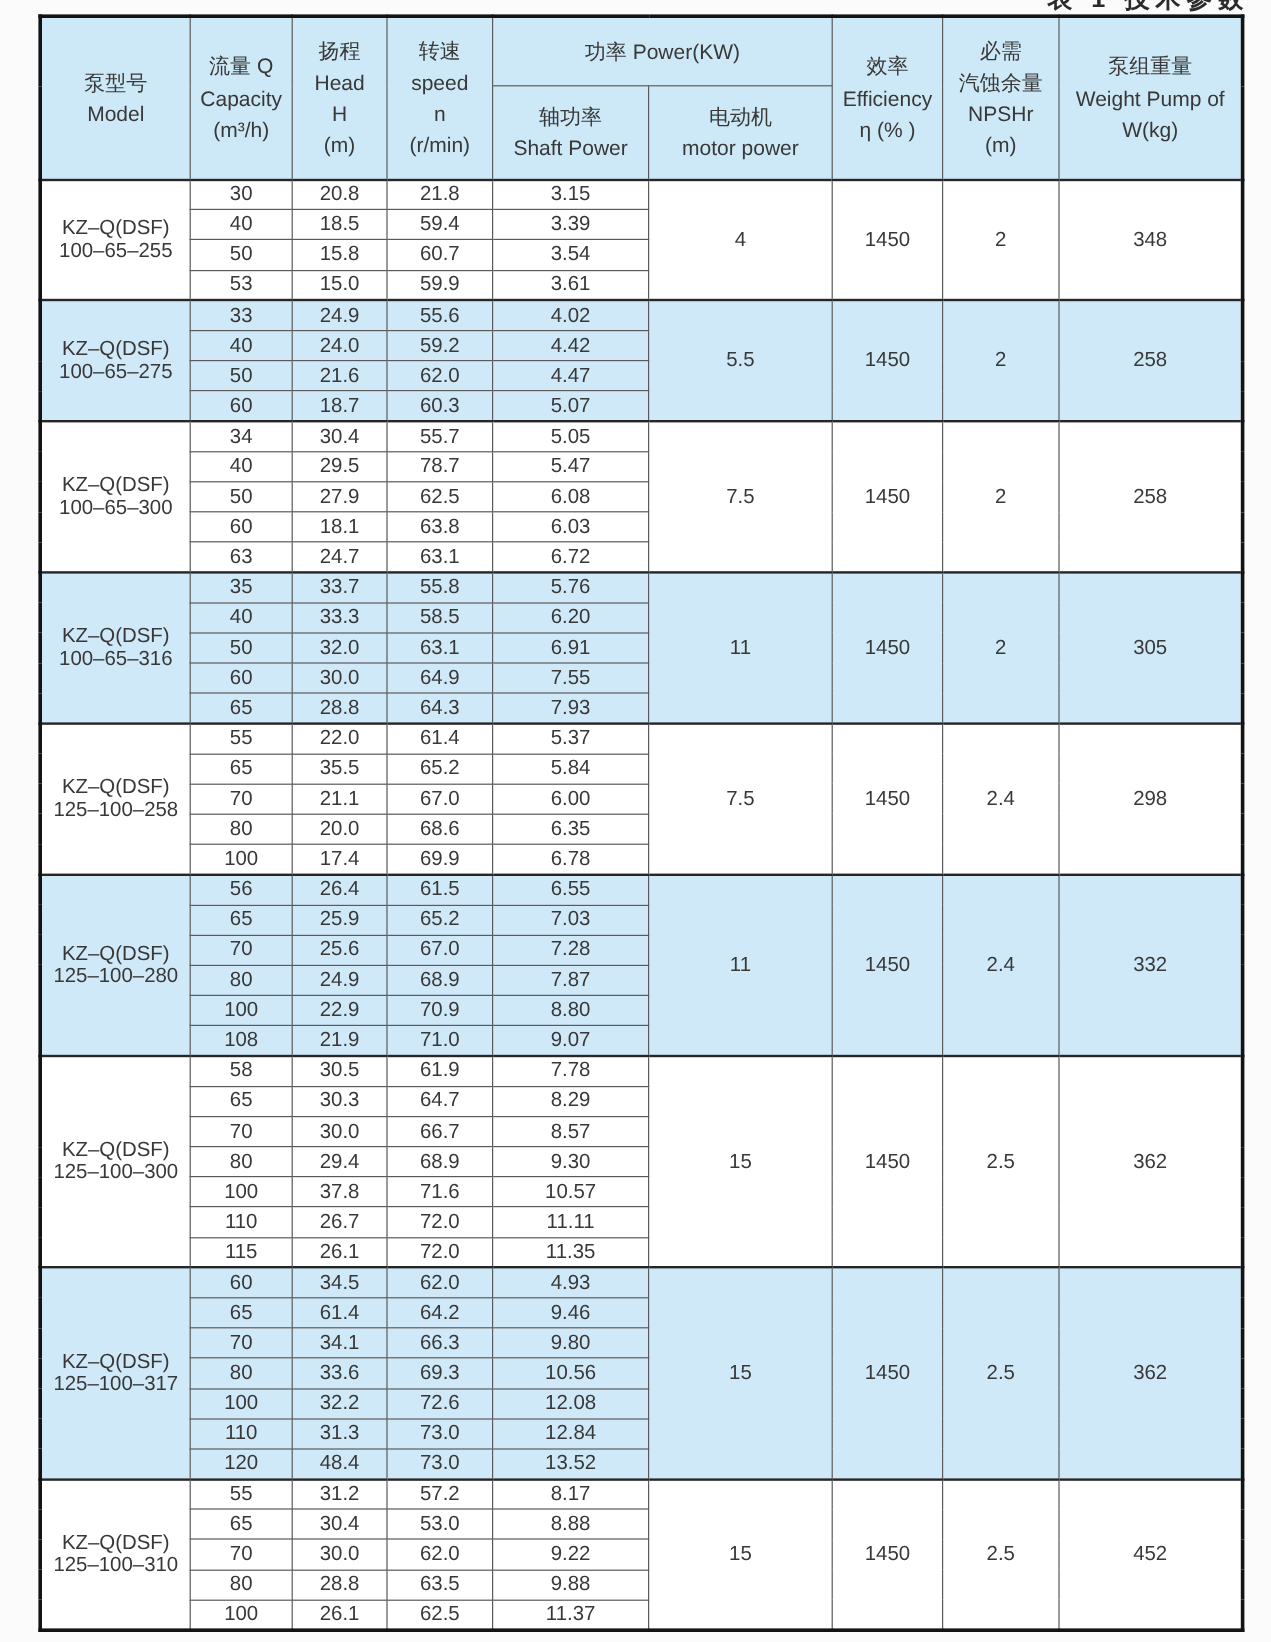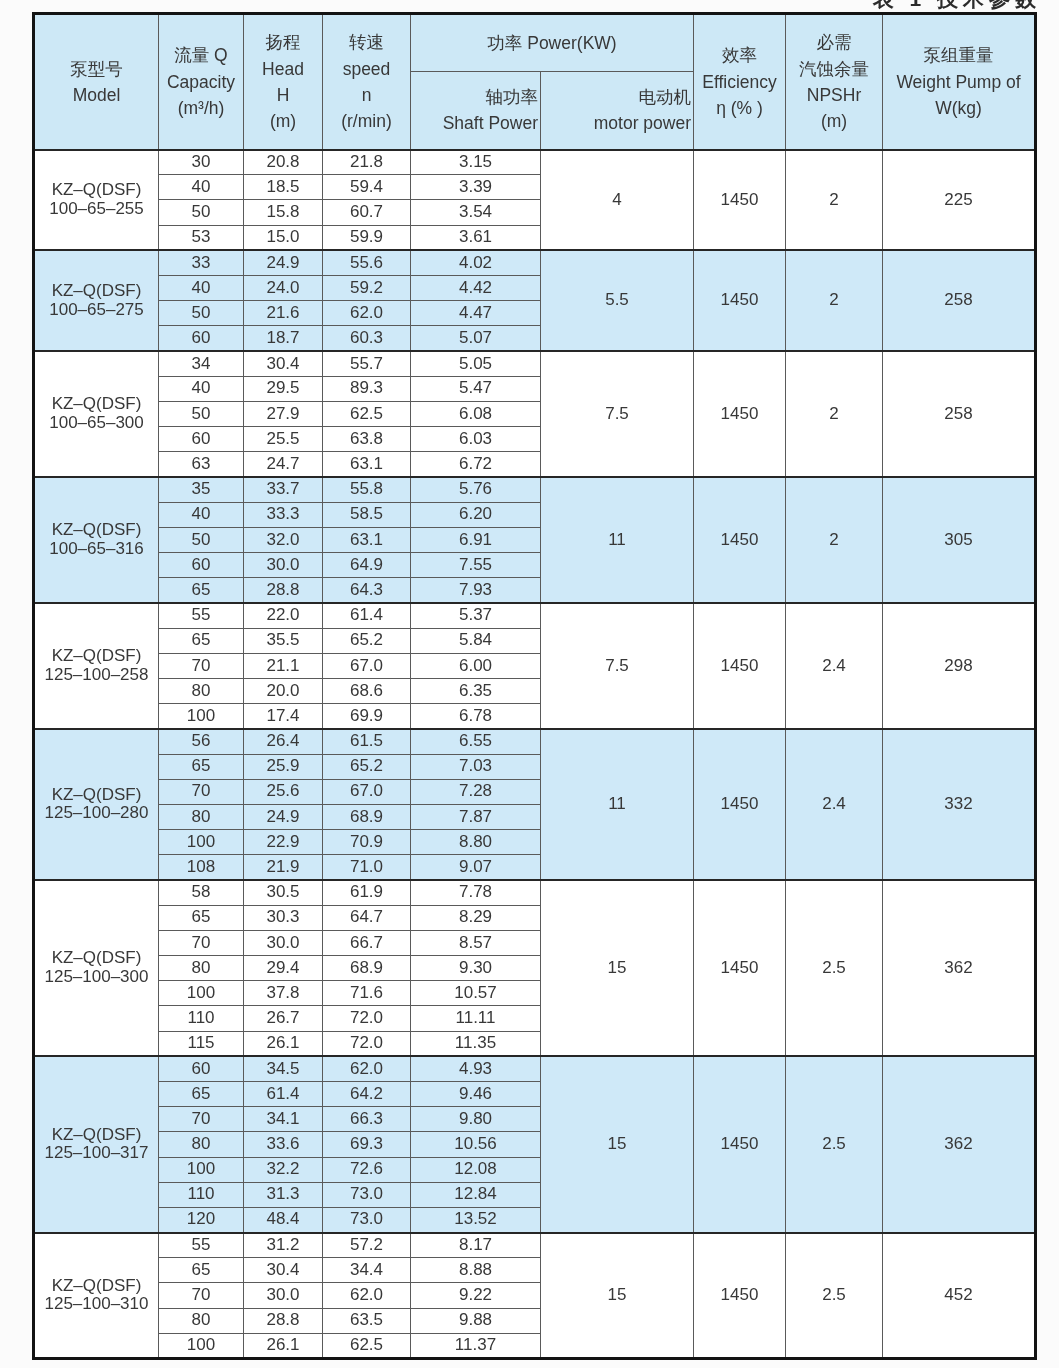--- a/index.html
+++ b/index.html
@@ -53,21 +53,21 @@
     font-weight: normal;
   }
   
   .spec-table thead th {
     background: #cde8f6;
     font-size: 17.5px;
     line-height: 1.5;
   }
   .spec-table thead tr.h1 { height: 58px; }
   .spec-table thead tr.h2 { height: 78px; }
-  .spec-table thead tr.h2 th { border-bottom: 2px solid #262626; text-align: right; }
+  .spec-table thead tr.h2 th { border-bottom: 2px solid #262626; }
   .spec-table thead th[rowspan] { border-bottom: 2px solid #262626; }
   .hline { display: block; }
   
   .spec-table tbody tr { height: 25.2px; }
   .spec-table tbody td { line-height: 1.1; }
   .spec-table tbody tr.shade td { background: #cfe9f8; }
   .spec-table tbody tr.plain td { background: #ffffff; }
   .spec-table tbody tr.group-start td { border-top: 2px solid #262626; }
   .model-cell {
     font-size: 17.5px;
@@ -156,21 +156,21 @@
             <div>KZ–Q(DSF)</div>
             <div>100–65–255</div>
           </td>
           <td>30</td>
           <td>20.8</td>
           <td>21.8</td>
           <td>3.15</td>
           <td rowspan="4" class="merged-val">4</td>
           <td rowspan="4" class="merged-val">1450</td>
           <td rowspan="4" class="merged-val">2</td>
-          <td rowspan="4" class="merged-val">225</td>
+          <td rowspan="4" class="merged-val">348</td>
         </tr>
         <tr class="plain">
           <td>40</td>
           <td>18.5</td>
           <td>59.4</td>
           <td>3.39</td>
         </tr>
         <tr class="plain">
           <td>50</td>
           <td>15.8</td>
@@ -225,32 +225,32 @@
           <td>55.7</td>
           <td>5.05</td>
           <td rowspan="5" class="merged-val">7.5</td>
           <td rowspan="5" class="merged-val">1450</td>
           <td rowspan="5" class="merged-val">2</td>
           <td rowspan="5" class="merged-val">258</td>
         </tr>
         <tr class="plain">
           <td>40</td>
           <td>29.5</td>
-          <td>89.3</td>
+          <td>78.7</td>
           <td>5.47</td>
         </tr>
         <tr class="plain">
           <td>50</td>
           <td>27.9</td>
           <td>62.5</td>
           <td>6.08</td>
         </tr>
         <tr class="plain">
           <td>60</td>
-          <td>25.5</td>
+          <td>18.1</td>
           <td>63.8</td>
           <td>6.03</td>
         </tr>
         <tr class="plain">
           <td>63</td>
           <td>24.7</td>
           <td>63.1</td>
           <td>6.72</td>
         </tr>
         <tr class="shade group-start">
@@ -483,21 +483,21 @@
           <td>57.2</td>
           <td>8.17</td>
           <td rowspan="5" class="merged-val">15</td>
           <td rowspan="5" class="merged-val">1450</td>
           <td rowspan="5" class="merged-val">2.5</td>
           <td rowspan="5" class="merged-val">452</td>
         </tr>
         <tr class="plain">
           <td>65</td>
           <td>30.4</td>
-          <td>34.4</td>
+          <td>53.0</td>
           <td>8.88</td>
         </tr>
         <tr class="plain">
           <td>70</td>
           <td>30.0</td>
           <td>62.0</td>
           <td>9.22</td>
         </tr>
         <tr class="plain">
           <td>80</td>

